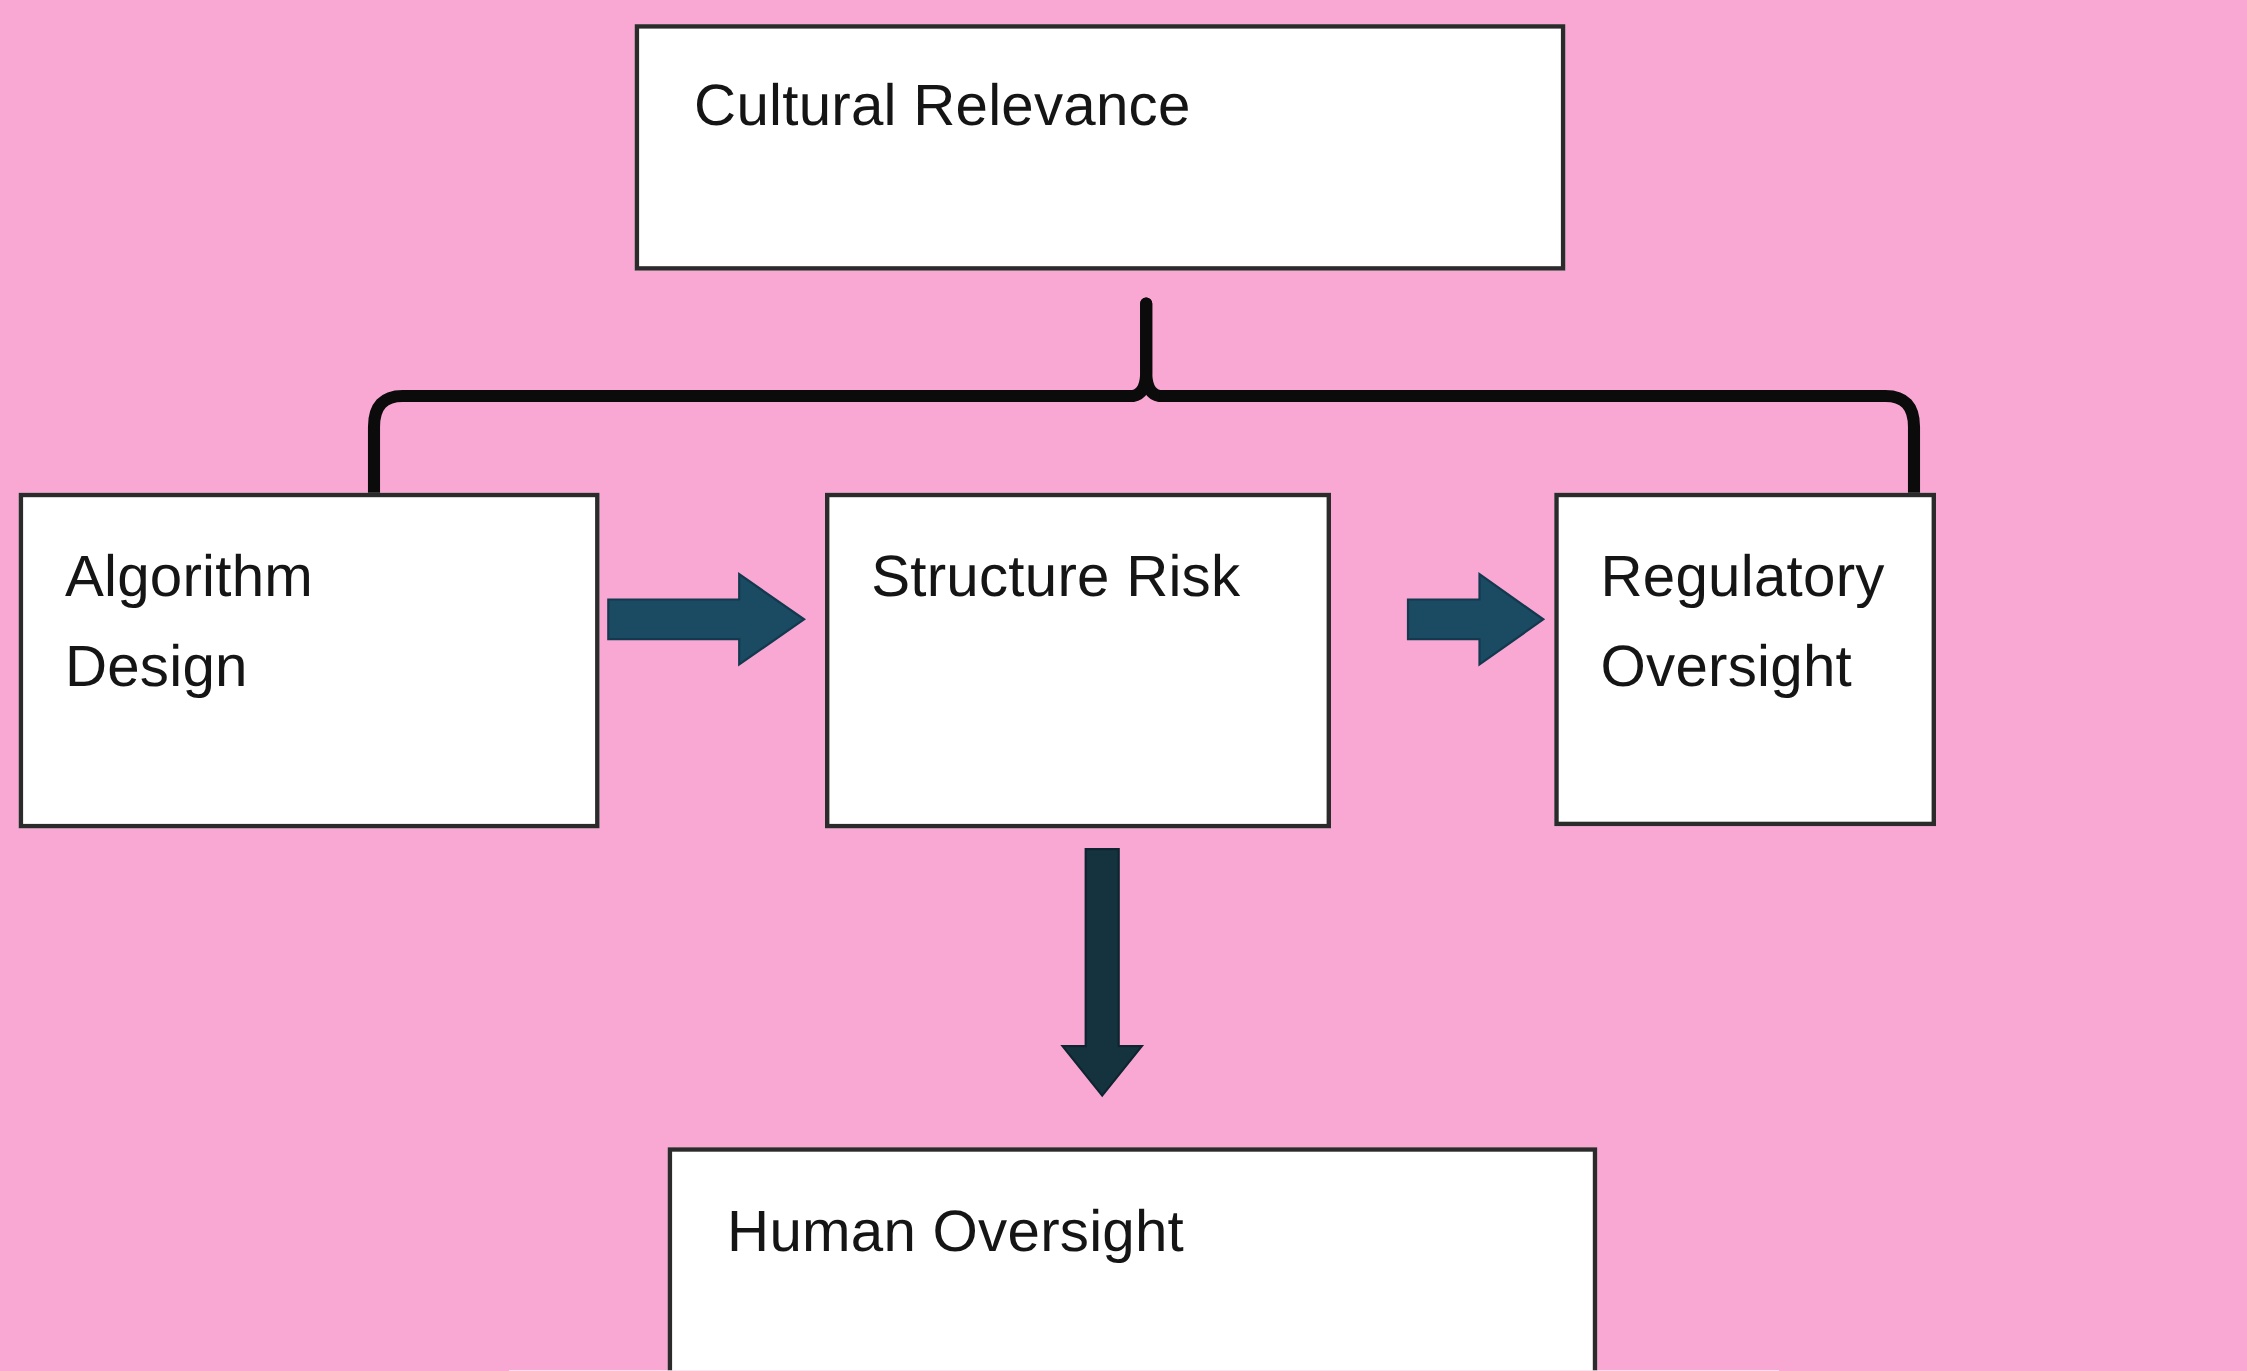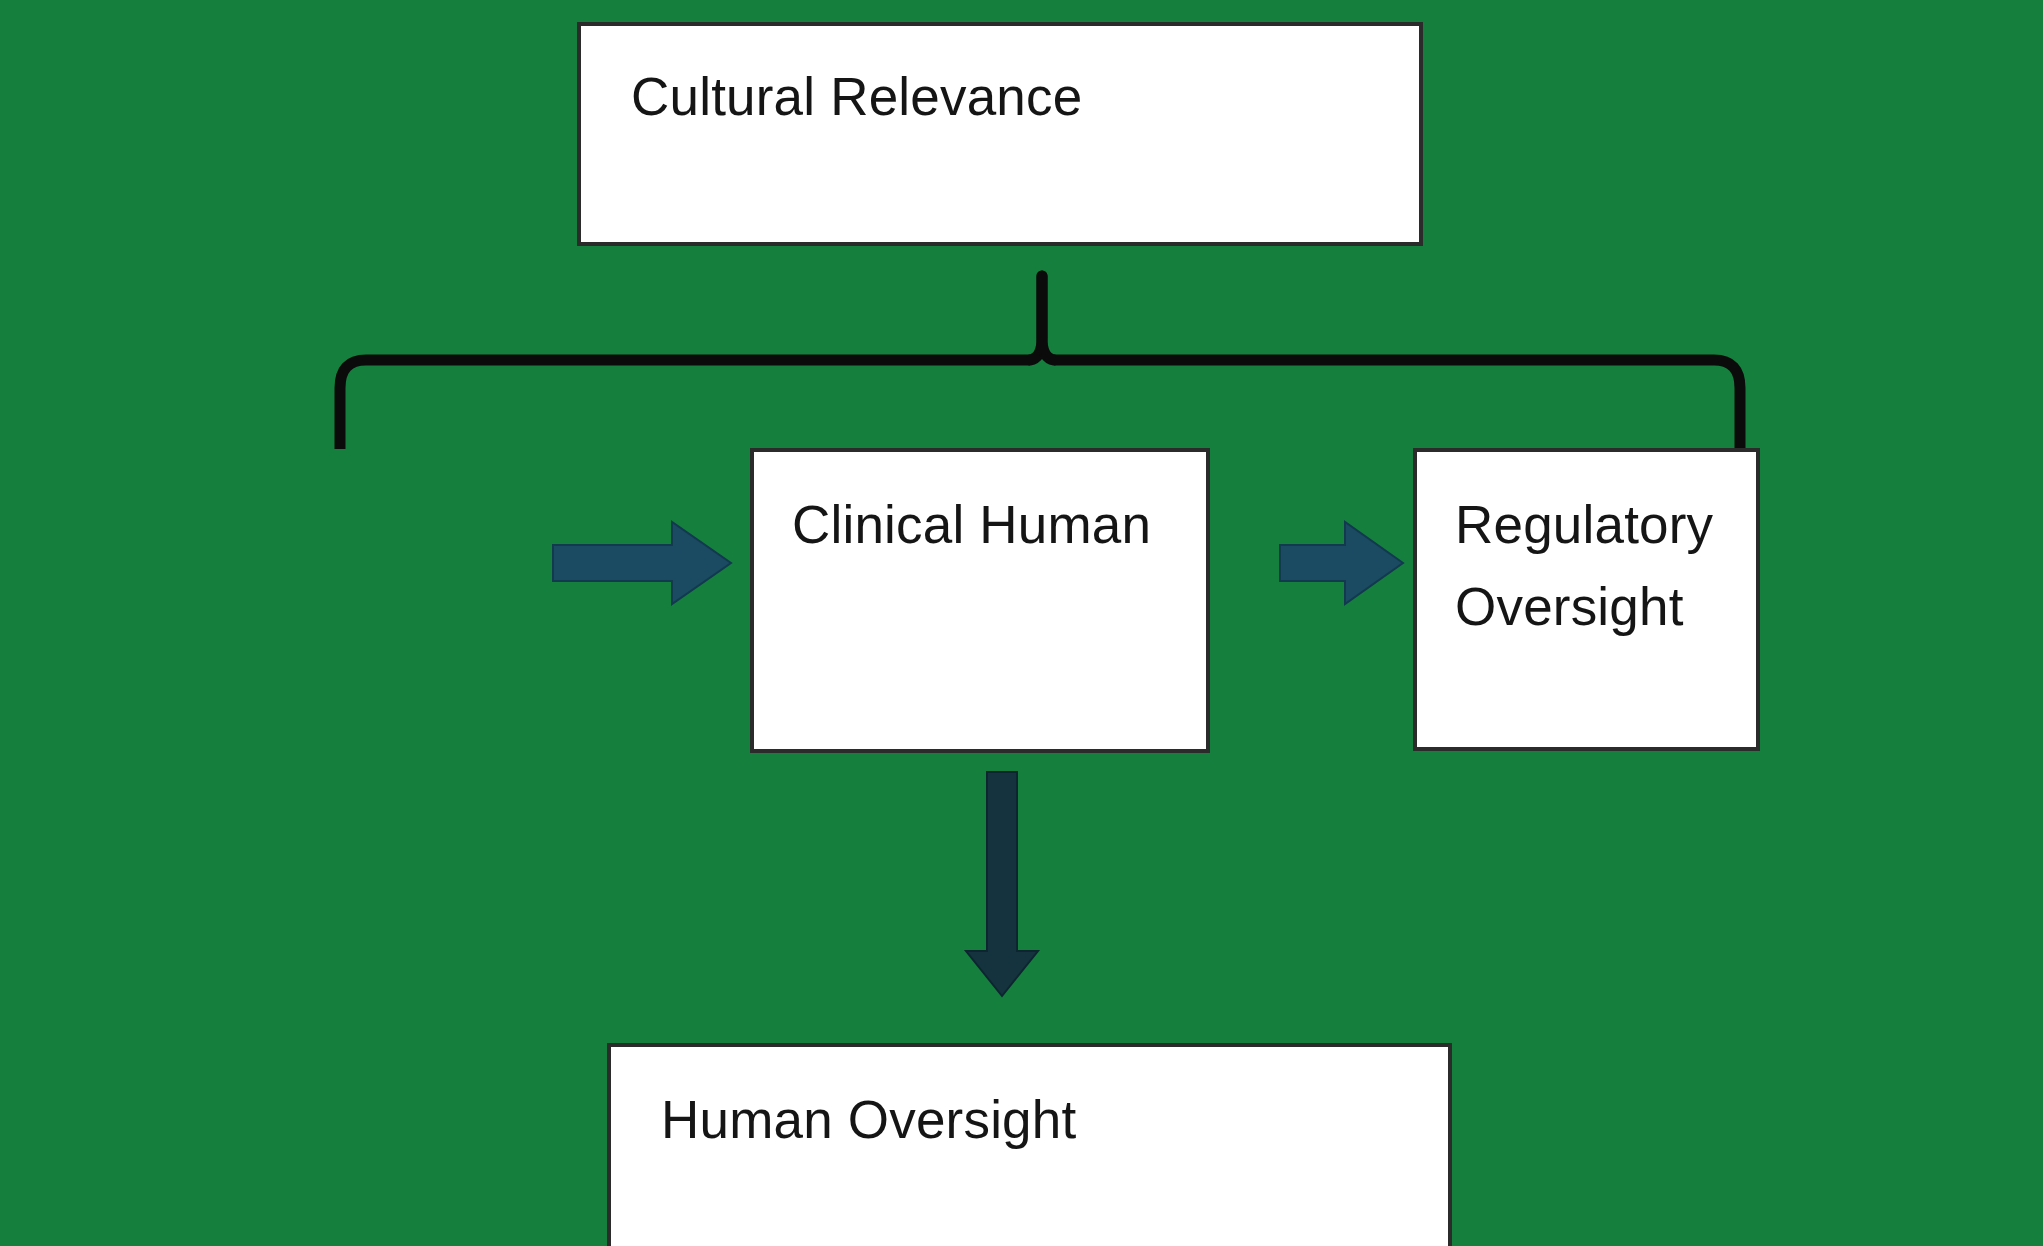--- a/index.html
+++ b/index.html
@@ -4,21 +4,21 @@
 <style>
   html, body {
     margin: 0;
     padding: 0;
     background: #ffffff;
   }
   #canvas {
     position: relative;
     width: 2043px;
     height: 1246px;
-    background: #15803d;
+    background: #f9a8d4;
     overflow: hidden;
     font-family: "Liberation Sans", "DejaVu Sans", sans-serif;
   }
   .node {
     position: absolute;
     box-sizing: border-box;
     background: #ffffff;
     border: 4px solid #2b2b2b;
   }
   .node-label {
@@ -110,23 +110,27 @@
                L 1002 996
                L 966 951
                L 987 951 Z" fill="#14333f" stroke="#0e2530" stroke-width="2" stroke-linejoin="miter"></path>
     </g>
   </svg>
 
   <div class="node" id="node-cultural-relevance">
     <div class="node-label">Cultural Relevance</div>
   </div>
 
+  <div class="node" id="node-algorithm-design">
+    <div class="node-label">Algorithm
+Design</div>
+  </div>
 
   <div class="node" id="node-clinical-risk">
-    <div class="node-label">Clinical Human</div>
+    <div class="node-label">Structure Risk</div>
   </div>
 
   <div class="node" id="node-regulatory-structure">
     <div class="node-label">Regulatory
 Oversight</div>
   </div>
 
   <div class="node" id="node-human-oversight">
     <div class="node-label">Human Oversight</div>
   </div>

